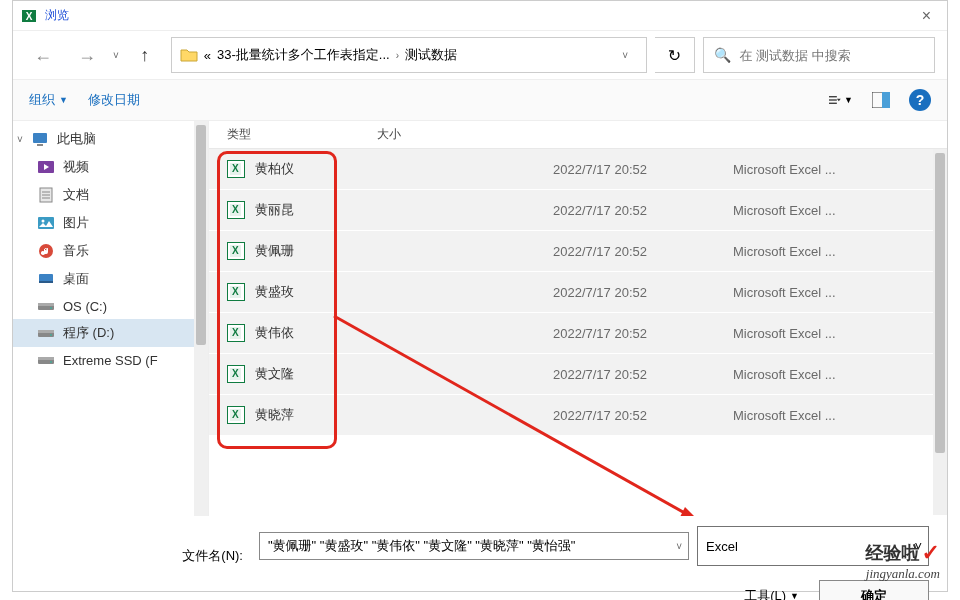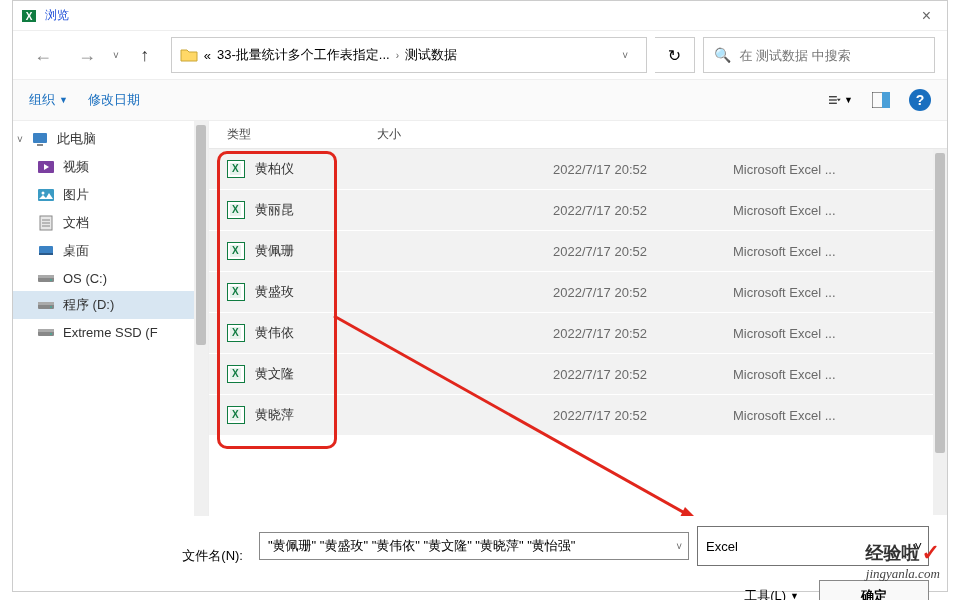--- a/index.html
+++ b/index.html
@@ -156,34 +156,41 @@
         </div>
         <div class="side-item">
           <span class="ico"><svg width="18" height="16">
               <rect x="1" y="2" width="16" height="12" fill="#7b3fa0" rx="1"></rect>
               <polygon points="7,5 7,11 12,8" fill="#fff"></polygon>
             </svg></span>
           <span>视频</span>
         </div>
         <div class="side-item">
           <span class="ico"><svg width="18" height="16">
-              <rect x="1" y="2" width="16" height="12" fill="#3b9bc4" rx="1"></rect>
-              <circle cx="6" cy="6" r="1.5" fill="#fff"></circle>
-              <path d="M2 12l4-4 3 3 3-5 4 6z" fill="#fff"></path>
-            </svg></span>
-          <span>图片</span>
-        </div>
-        <div class="side-item">
-          <span class="ico"><svg width="18" height="16">
               <rect x="3" y="1" width="12" height="14" fill="#e8e8e8" stroke="#888"></rect>
               <line x1="5" y1="5" x2="13" y2="5" stroke="#888"></line>
               <line x1="5" y1="8" x2="13" y2="8" stroke="#888"></line>
               <line x1="5" y1="11" x2="13" y2="11" stroke="#888"></line>
             </svg></span>
           <span>文档</span>
+        </div>
+        <div class="side-item">
+          <span class="ico"><svg width="18" height="16">
+              <rect x="1" y="2" width="16" height="12" fill="#3b9bc4" rx="1"></rect>
+              <circle cx="6" cy="6" r="1.5" fill="#fff"></circle>
+              <path d="M2 12l4-4 3 3 3-5 4 6z" fill="#fff"></path>
+            </svg></span>
+          <span>图片</span>
+        </div>
+        <div class="side-item">
+          <span class="ico"><svg width="18" height="16">
+              <circle cx="9" cy="8" r="7" fill="#d84a3a"></circle>
+              <path d="M8 5v5a2 2 0 11-1-1.7V6l4-1v4a2 2 0 11-1-1.7" fill="#fff"></path>
+            </svg></span>
+          <span>音乐</span>
         </div>
         <div class="side-item">
           <span class="ico"><svg width="18" height="16">
               <rect x="2" y="3" width="14" height="9" fill="#3b82c4" rx="1"></rect>
               <rect x="2" y="10" width="14" height="2" fill="#2a5a8a"></rect>
             </svg></span>
           <span>桌面</span>
         </div>
         <div class="side-item">
           <span class="ico"><svg width="18" height="16">

